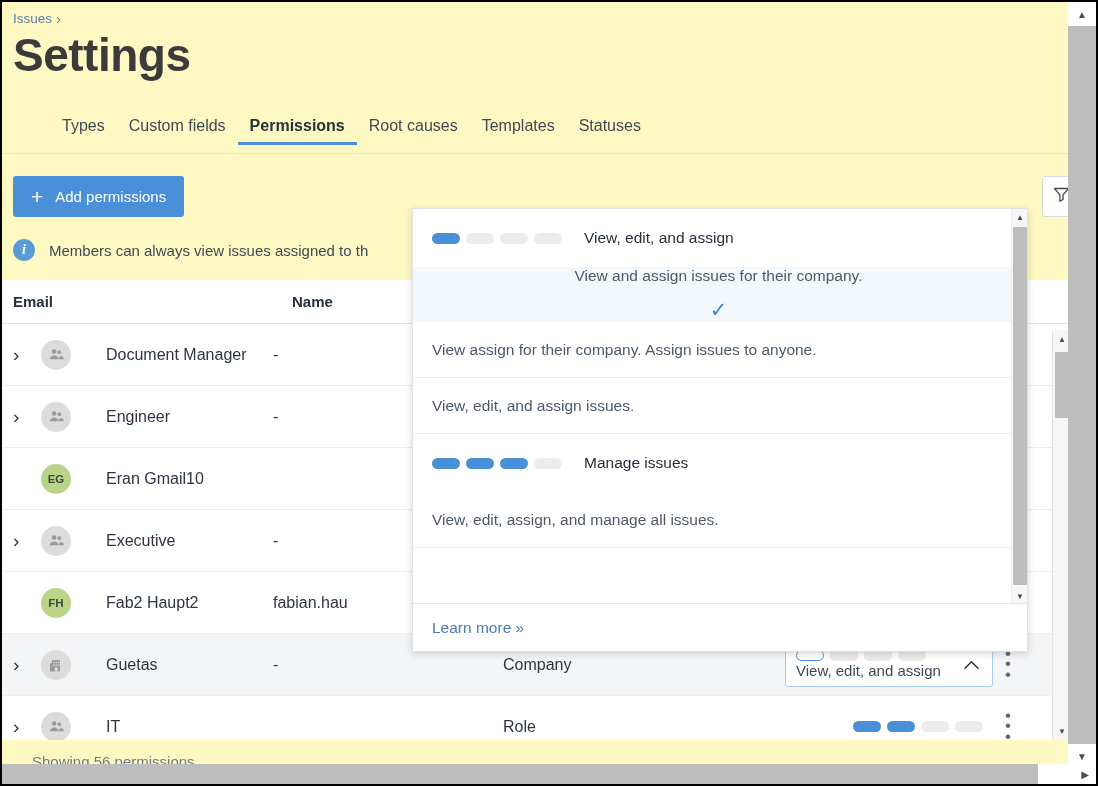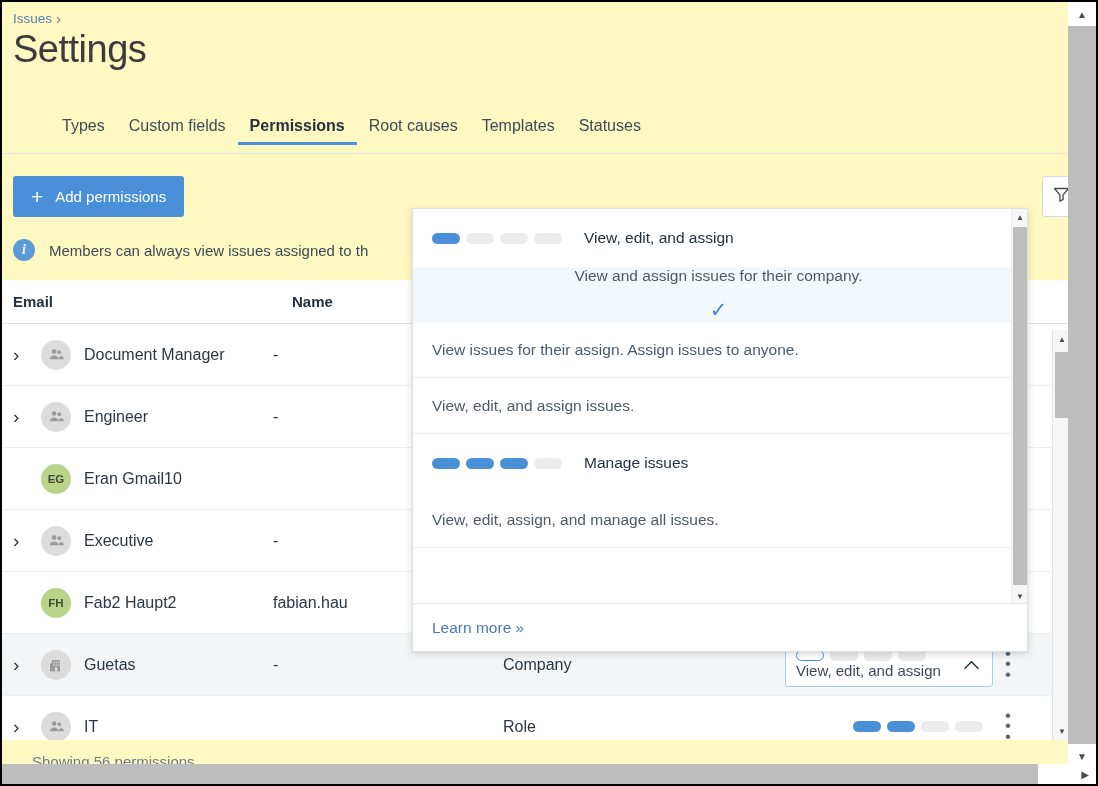--- a/index.html
+++ b/index.html
@@ -33,21 +33,21 @@
     position: absolute; left: 11px; top: 8px;
     font-size: 13.5px; color: #5a6b82;
     display: flex; align-items: center; gap: 4px;
   }
   .breadcrumb .crumb-link { color: #5a7dad; }
   .breadcrumb .crumb-sep { color: #6b7a8d; font-size: 15px; }
 
   
   .page-title {
     position: absolute; left: 11px; top: 26px;
-    font-size: 38px; font-weight: 400; color: #3b3b3b;
+    font-size: 46px; font-weight: 700; color: #3b3b3b;
     letter-spacing: -0.5px;
   }
 
   
   .tabs {
     position: absolute; left: 0; top: 115px;
     width: 1068px; height: 36px;
     display: flex; align-items: flex-start;
     padding-left: 11px;
     margin-left: 42px;
@@ -156,21 +156,21 @@
     width: 30px; height: 30px; border-radius: 50%;
     flex: 0 0 30px;
     display: flex; align-items: center; justify-content: center;
     margin-right: 13px;
     font-size: 11.5px; font-weight: bold; color: #3d4a3a;
   }
   .avatar.group { background: #dcdcdc; }
   .avatar.company { background: #dcdcdc; }
   .avatar.person { background: #b9d488; }
   .avatar svg { display: block; }
-  .name-text { font-size: 16px; color: #2c3642; }
+  .name-text { font-size: 16px; color: #2c3642; margin-left: 22px; }
 
   
   .pills { display: flex; gap: 6px; align-items: center; }
   .pill {
     width: 28px; height: 11px; border-radius: 6px;
     background: #ececec;
   }
   .pill.on { background: #4a90d9; }
   .pill.outline {
     background: #ffffff; border: 1.5px solid #4a90d9;
@@ -534,21 +534,21 @@
               <span class="pill"></span>
               <span class="pill"></span>
             </div>
             <span class="dd-head-label">View, edit, and assign</span>
           </div>
           <div class="dd-opt selected">
             <span class="opt-text">View and assign issues for their company.</span>
             <span class="dd-check">✓</span>
           </div>
           <div class="dd-opt">
-            <span class="opt-text">View issues for their assign. Assign issues to anyone.</span>
+            <span class="opt-text">View assign for their company. Assign issues to anyone.</span>
           </div>
         </div>
 
         <div class="dd-group">
           <div class="dd-opt">
             <span class="opt-text">View, edit, and assign issues.</span>
           </div>
         </div>
 
         <div class="dd-group">

